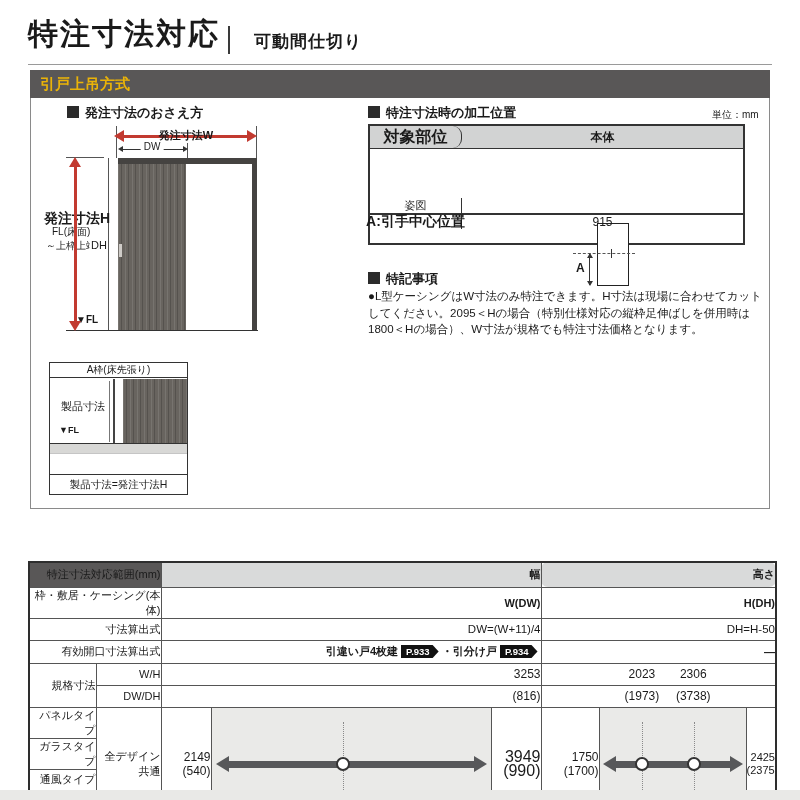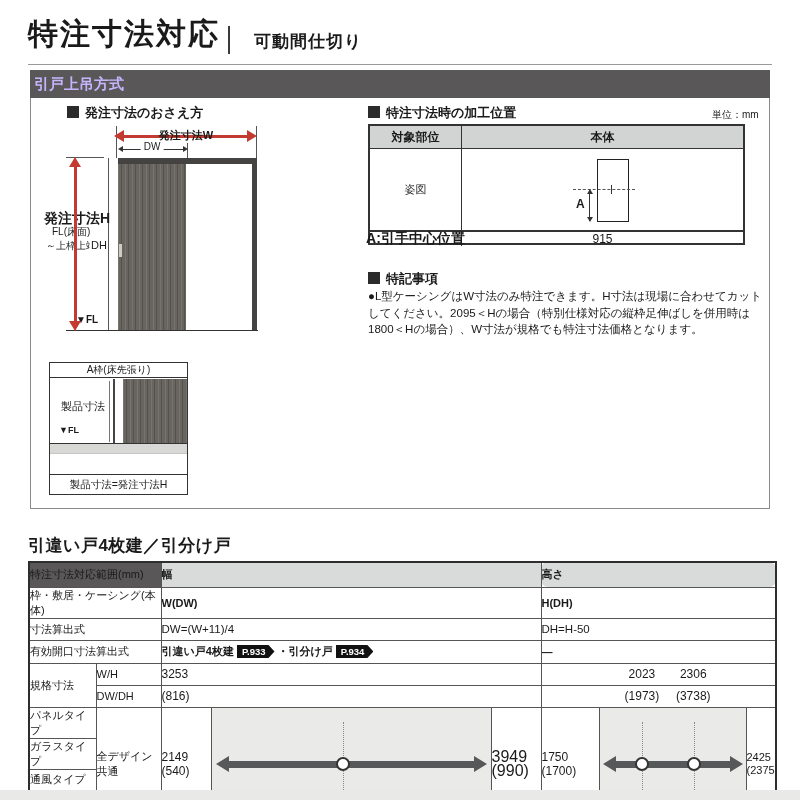--- a/index.html
+++ b/index.html
@@ -35,46 +35,46 @@
   .dotline{position:absolute; top:0; bottom:0; width:0; border-left:1px dotted #8a8a8a;}
 
   .woodv{background:#68645f; background-image:repeating-linear-gradient(90deg, rgba(255,255,255,0.10) 0 1px, rgba(0,0,0,0) 1px 3px, rgba(0,0,0,0.18) 3px 4px, rgba(0,0,0,0) 4px 7px);}
   .line{background:#555;}
 
   
   .ptable{border:2px solid #333; background:#fff; box-sizing:border-box;}
   .ptable .hrow{display:flex; height:22px; background:#d2d3d3; border-bottom:1px solid #333;}
   .ptable .c1{width:92px; border-right:1px solid #333; box-sizing:border-box; display:flex; align-items:center; justify-content:center;}
   .ptable .c2{flex:1; display:flex; align-items:center; justify-content:center; position:relative;}
-  .ptable .brow{display:flex; height:81px;}
+  .ptable .brow{display:flex; height:64px;align-items:flex-end;}
   .ptable .lrow{display:flex; height:14px; border-top:2px solid #333;}
 
   
   table.spec{border-collapse:collapse; table-layout:fixed; border:2px solid #2e2e2e; background:#fff;}
-  table.spec td{border:1px solid #555; padding:0; text-align:left; vertical-align:middle; font-size:11px; color:#1a1a1a; overflow:hidden;}
+  table.spec td{border:1px solid #555; padding:0; text-align:right; vertical-align:middle; font-size:11px; color:#1a1a1a; overflow:hidden;}
   td.dkcell{background:#595757; color:#fff; font-size:12px;}
   td.ltcell{background:#d9dada; font-size:14px; font-weight:bold;}
   td.hsep{border-left:3px double #444;border-radius:7px;}
   td.bandcell{background:#eaeae8;}
   .bigdim{font-size:17px; font-weight:bold;}
   .pbadge{display:inline-block; background:#111; color:#fff; font-size:9.5px; font-weight:bold; line-height:13px; padding:0 9px 0 5px; margin:0 3px; clip-path:polygon(0 0, calc(100% - 6px) 0, 100% 50%, calc(100% - 6px) 100%, 0 100%);}
   .cellrel{position:relative; width:100%;}
 </style>
 </head>
 <body>
 
 <div id="page">
 
   <div class="abs b" style="left:28px; top:14px; font-size:30px; letter-spacing:2px;">特注寸法対応</div>
   <div class="abs" style="left:228px; top:26px; width:2px; height:28px; background:#3a3a3a;"></div>
   <div class="abs b" style="left:254px; top:30px; font-size:17px; letter-spacing:1px;">可動間仕切り</div>
   <div class="abs" style="left:28px; top:64px; width:744px; height:1px; background:#9a9a9a;"></div>
 
   <div class="abs" style="left:30px; top:70px; width:740px; height:28px; background:#595757;">
-    <div class="b" style="color:#c4b5fd; font-size:15px; line-height:28px; padding-left:4px;">引戸上吊方式</div>
+    <div class="b" style="color:#eab308; font-size:15px; line-height:28px; padding-left:10px;">引戸上吊方式</div>
   </div>
   <div class="abs" style="left:30px; top:98px; width:738px; height:410px; border:1px solid #8a8a8a; border-top:none;"></div>
 
   <div class="abs heading" style="left:52px; top:104px;padding-left:15px;">
     <span class="sq"></span><span>発注寸法のおさえ方</span>
   </div>
 
   <div class="abs line" style="left:116px; top:126px; width:1px; height:32px;"></div>
   <div class="abs line" style="left:256px; top:126px; width:1px; height:205px;"></div>
   <div class="abs line" style="left:187px; top:143px; width:1px; height:15px;"></div>
@@ -126,21 +126,21 @@
     <div style="position:absolute; left:0; top:112px; width:100%; height:19px; text-align:center; font-size:10.5px; line-height:19px; white-space:nowrap;">製品寸法=発注寸法H</div>
   </div>
 
   <div class="abs heading" style="left:368px; top:104px;">
     <span class="sq"></span><span>特注寸法時の加工位置</span>
   </div>
   <div class="abs" style="left:712px; top:108px; font-size:10px; white-space:nowrap;">単位：mm</div>
 
   <div class="abs ptable" style="left:368px; top:124px; width:377px; height:121px;">
     <div class="hrow">
-      <div class="c1 b" style="font-size:12px;">対象部位</div>
+      <div class="c1 b" style="font-size:16px;border-radius:9px;">対象部位</div>
       <div class="c2 b" style="font-size:12px;">本体</div>
     </div>
     <div class="brow">
       <div class="c1" style="font-size:11px;">姿図</div>
       <div class="c2">
         <div style="position:absolute; left:135px; top:10px; width:32px; height:63px; border:1.5px solid #222; background:#fff; box-sizing:border-box;"></div>
         <div style="position:absolute; left:111px; top:40px; width:62px; height:0; border-top:1px dashed #555;"></div>
         <div style="position:absolute; left:149px; top:36px; width:1px; height:9px; background:#333;"></div>
         <div style="position:absolute; left:127px; top:41px; width:1px; height:31px; background:#333;"></div>
         <div style="position:absolute; left:124.5px; top:40px; width:0; height:0; border-left:3px solid transparent; border-right:3px solid transparent; border-bottom:5px solid #333;"></div>
@@ -153,21 +153,20 @@
       <div class="c2" style="font-size:12px;">915</div>
     </div>
   </div>
 
 
   <div class="abs heading" style="left:368px; top:270px;">
     <span class="sq"></span><span>特記事項</span>
   </div>
   <div class="abs" style="left:368px; top:288px; width:400px; font-size:11.5px; line-height:16.5px; text-align:left;">●L型ケーシングはW寸法のみ特注できます。H寸法は現場に合わせてカットしてください。2095＜Hの場合（特別仕様対応の縦枠足伸ばしを併用時は1800＜Hの場合）、W寸法が規格でも特注寸法価格となります。</div>
 
-  <div class="abs b" style="left:28px; top:534px; font-size:17px; letter-spacing:0.5px;">引違い戸4枚建／引分け戸</div>
 
   <table class="spec abs" style="left:28px; top:561px; width:747px;">
     <colgroup>
       <col style="width:67px">
         <col style="width:65px">
         <col style="width:50px">
         <col style="width:280px">
       <col style="width:50px">
         <col style="width:58px">
         <col style="width:147px">

